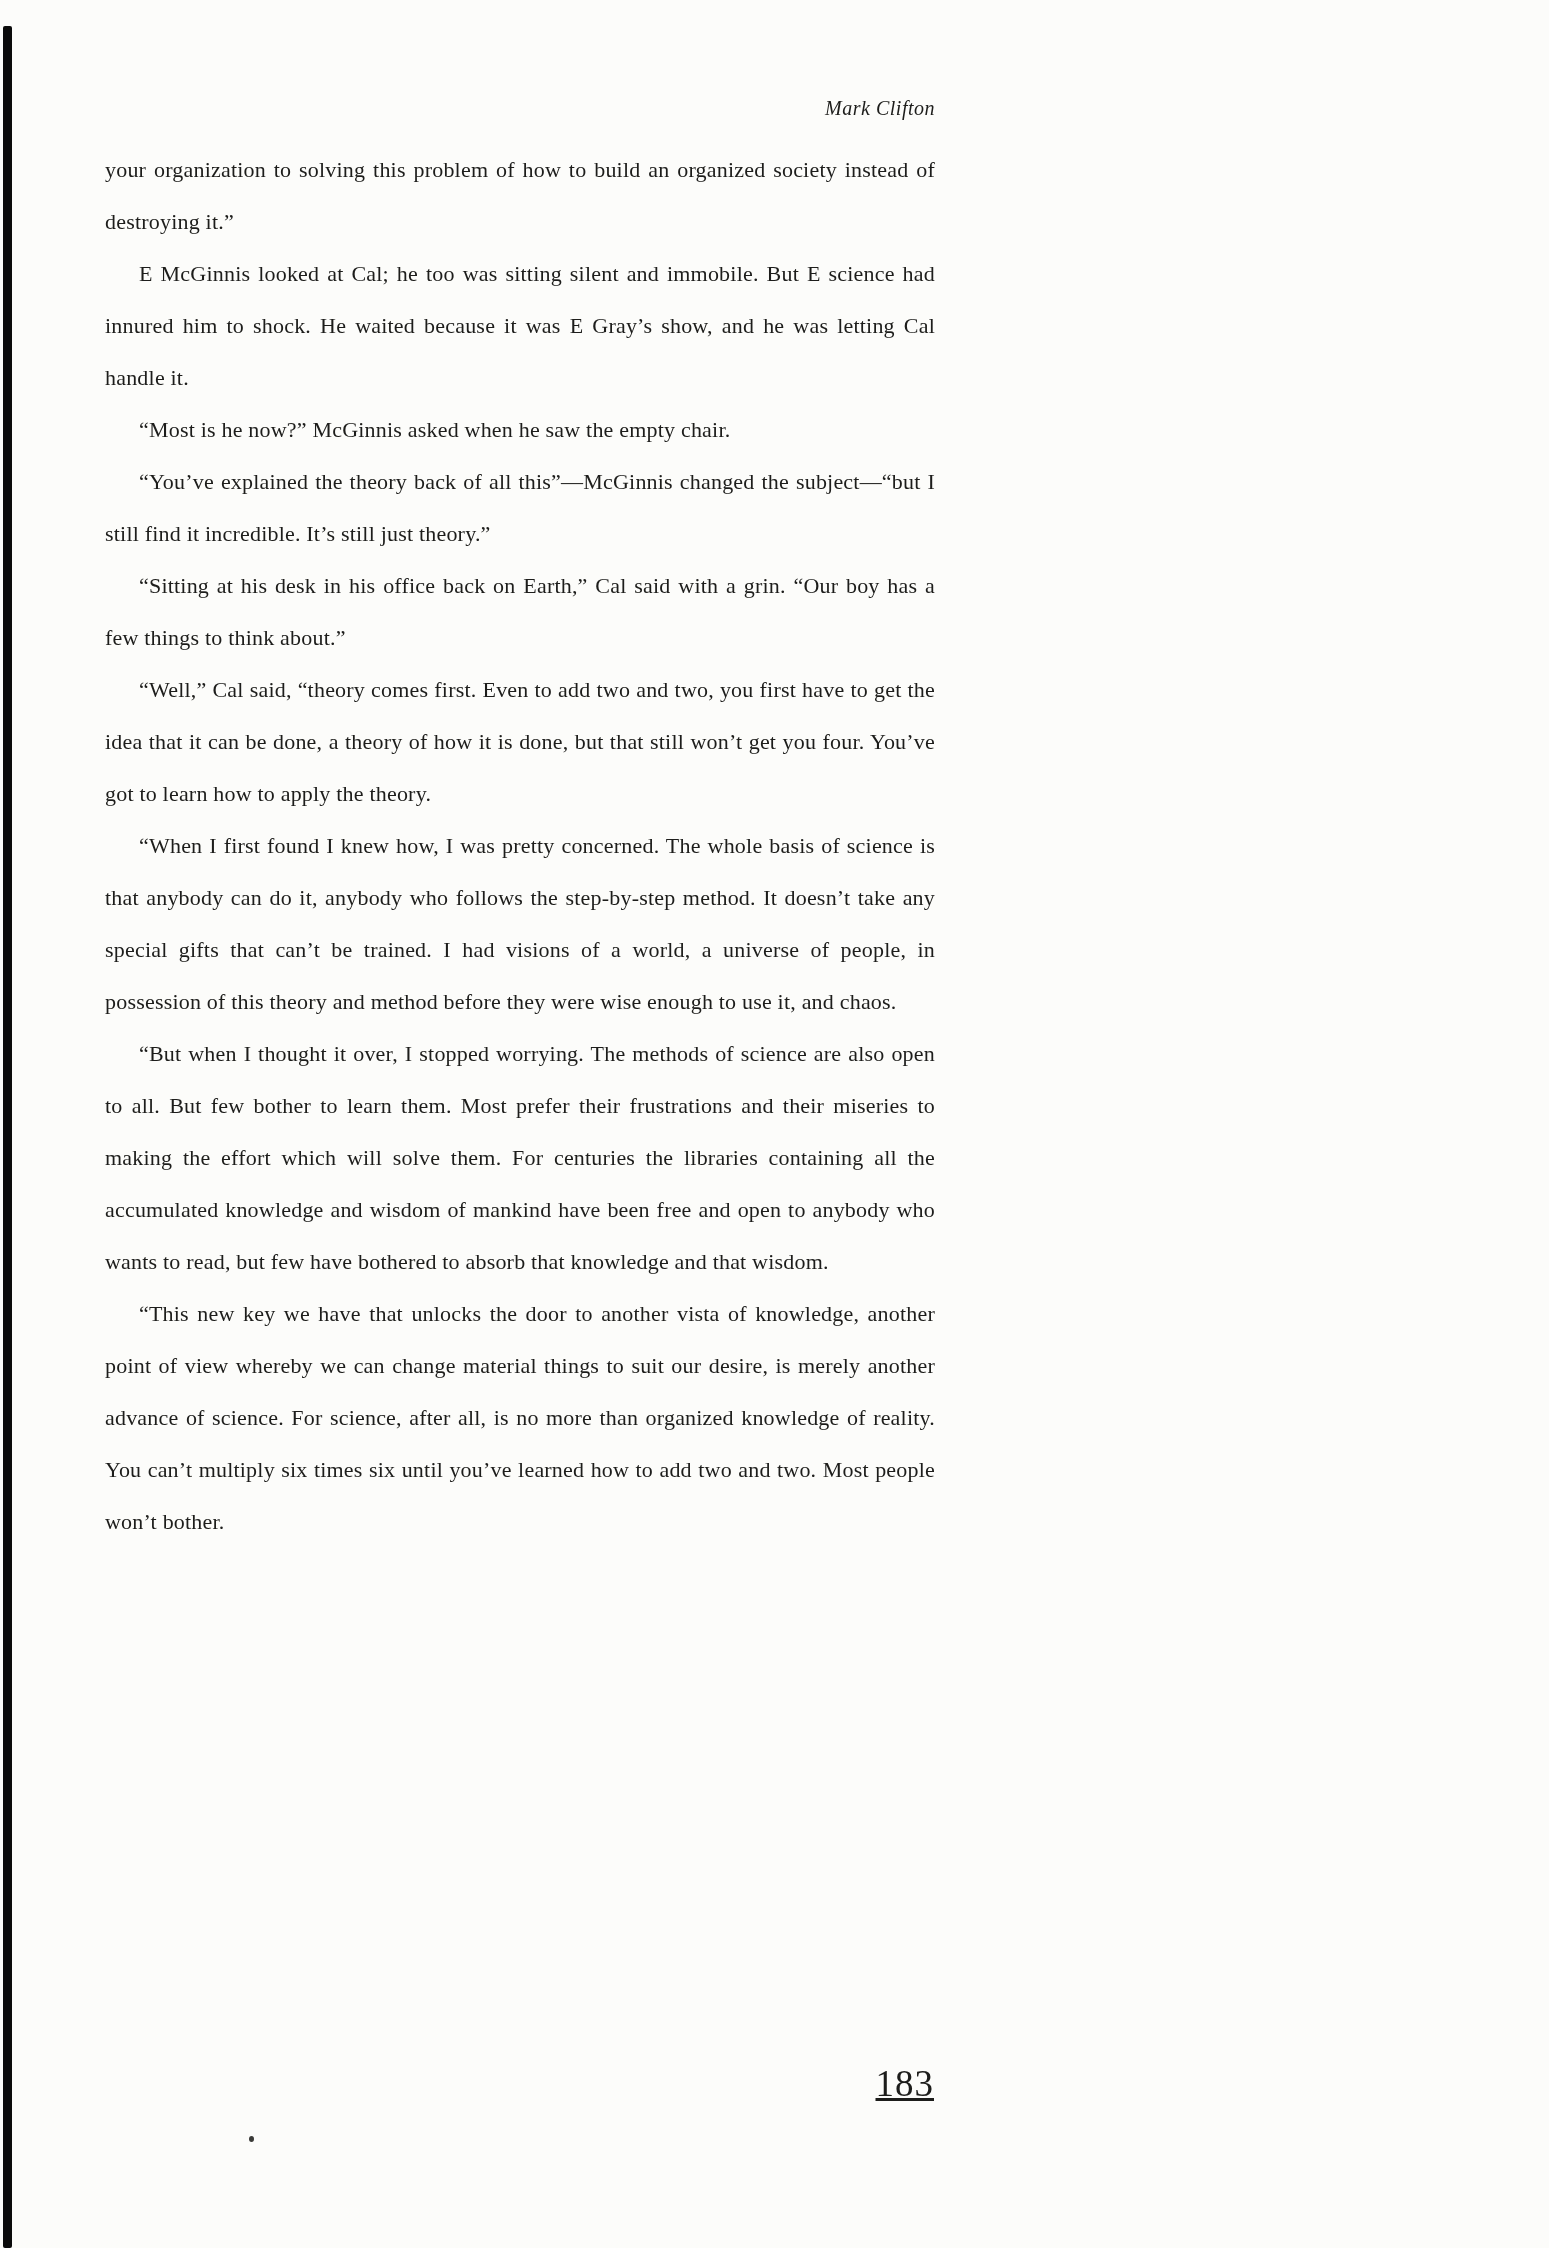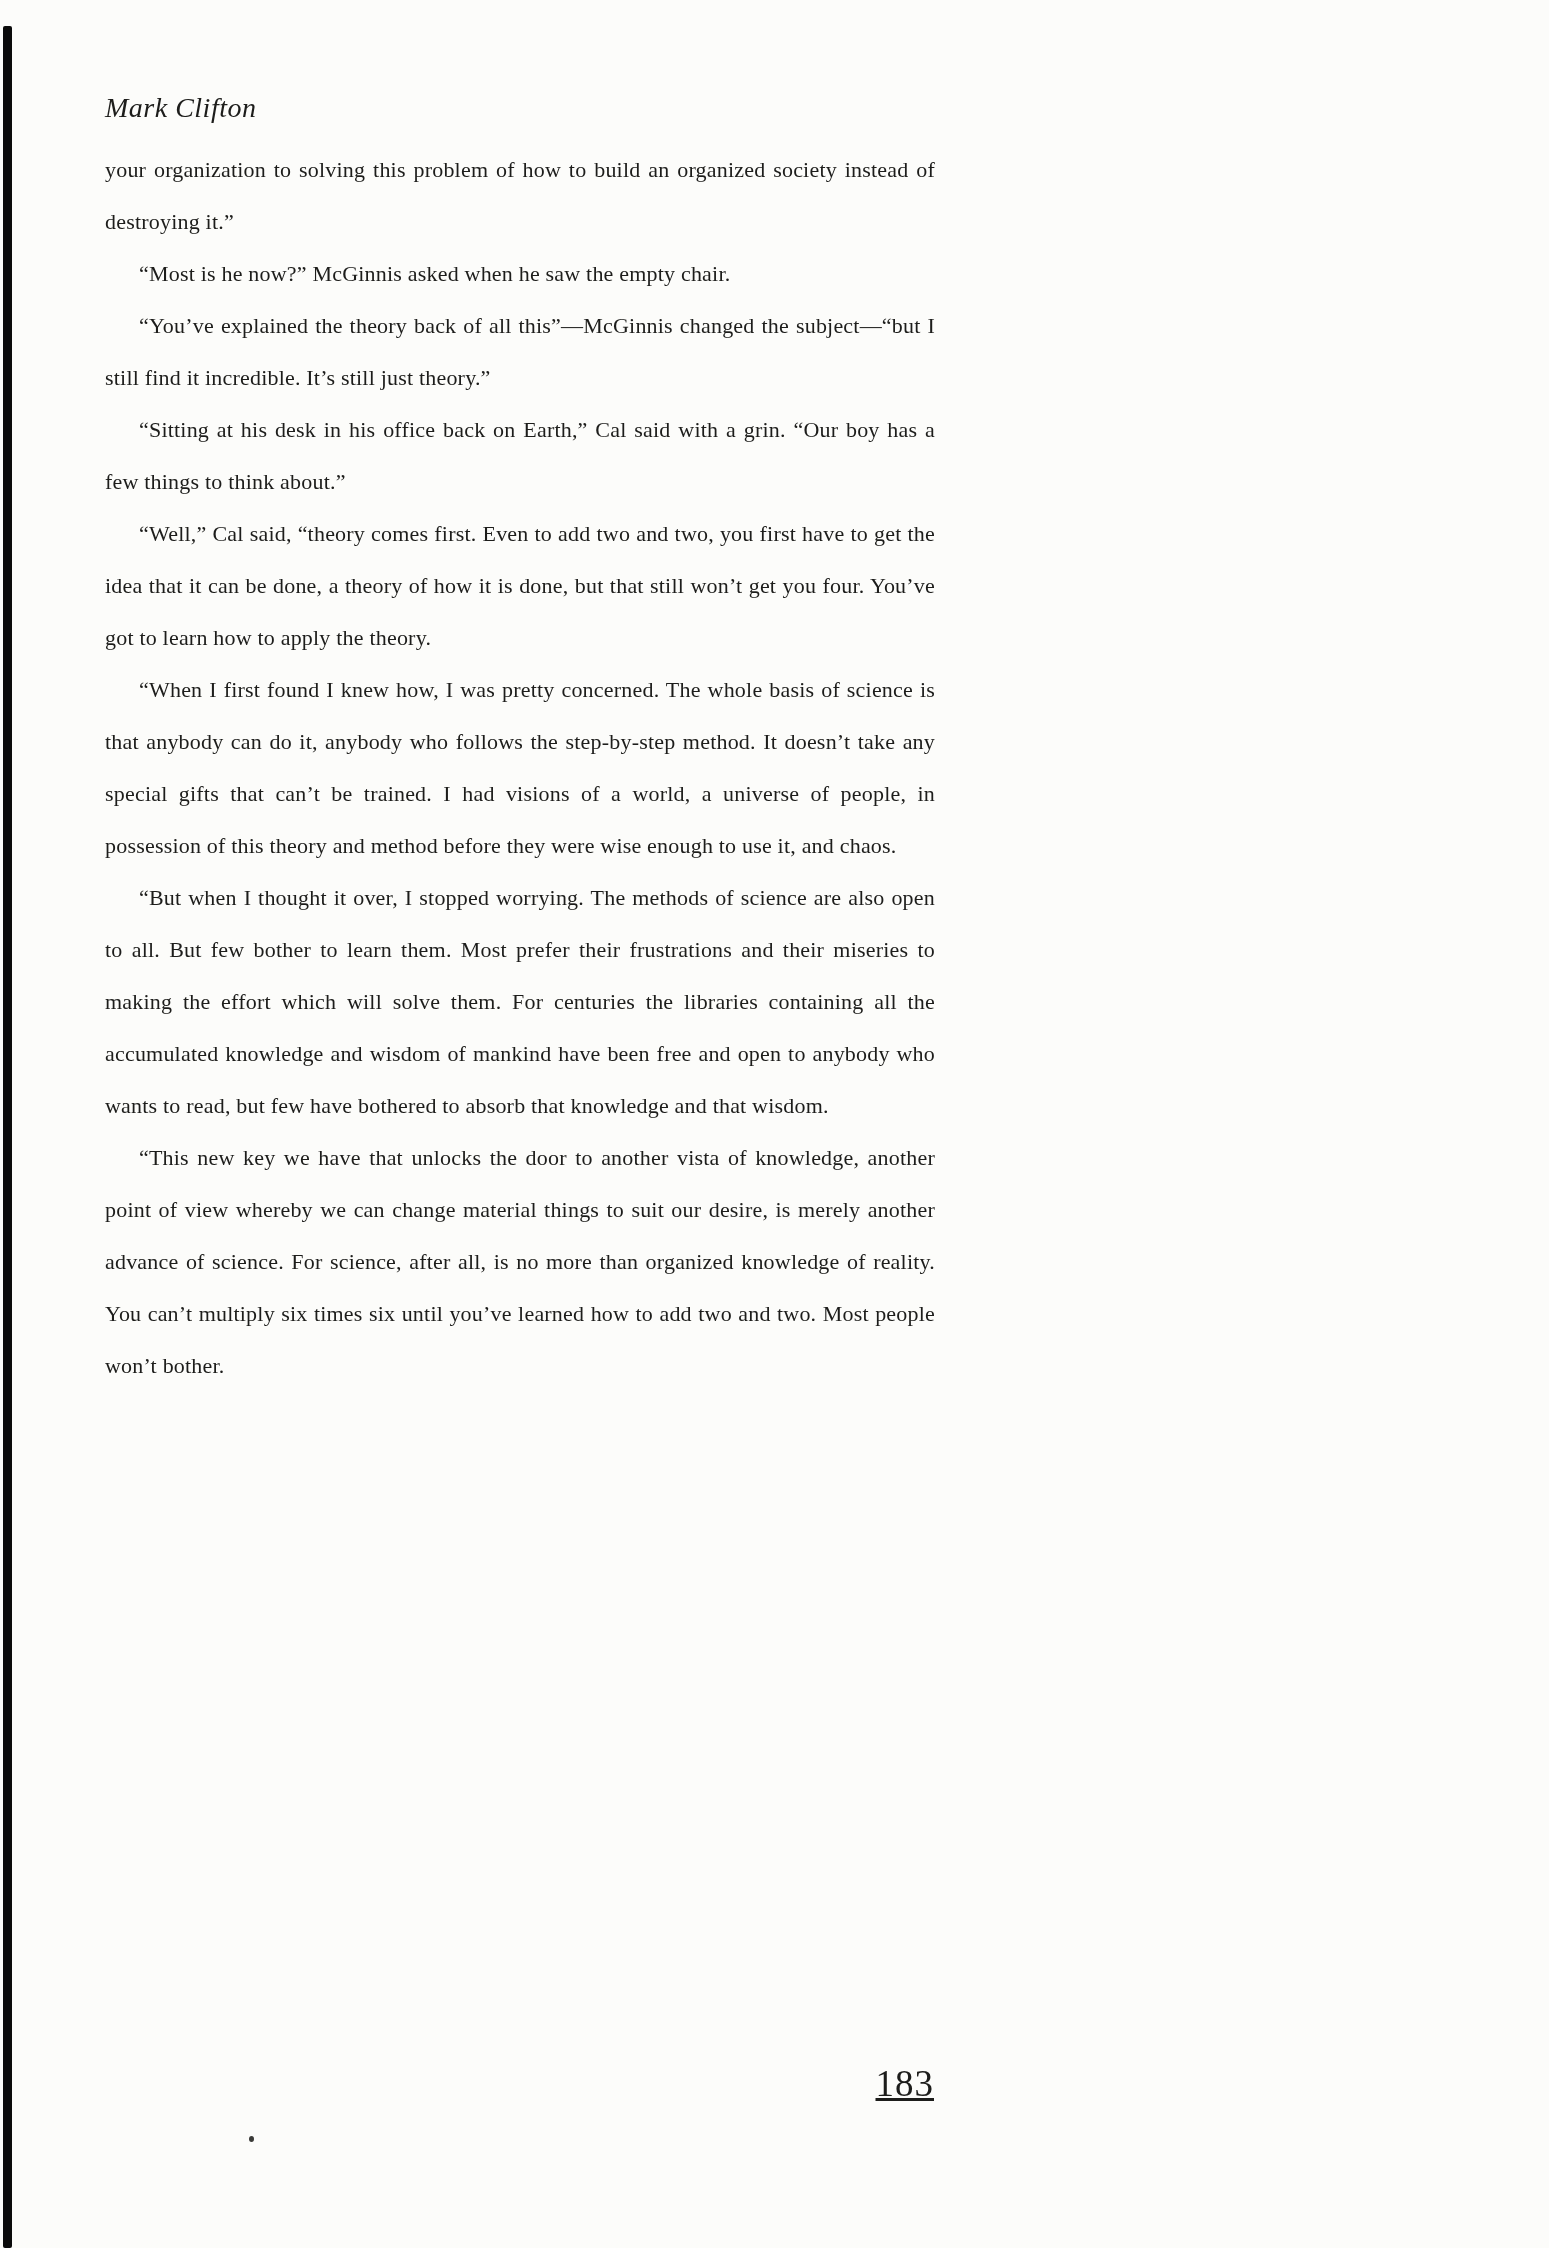--- a/index.html
+++ b/index.html
@@ -32,22 +32,23 @@
     border-radius: 2px;
   }
   .content {
     position: absolute;
     left: 105px;
     top: 90px;
     width: 830px;
   }
   .running-header {
     font-style: italic;
-    font-size: 28px;
+    font-size: 20px;
     line-height: 36px;
+    text-align: right;
     letter-spacing: 0.5px;
     margin-bottom: 18px;
   }
   .text-block {
     font-size: 22px;
     line-height: 52px;
     text-align: justify;
     letter-spacing: 0.2px;
   }
   .text-block p {
@@ -80,20 +81,21 @@
 <div class="page">
 
   <div class="binding-line"></div>
 
   <div class="content">
     <div class="running-header">Mark Clifton</div>
 
     <div class="text-block">
 
     <p>your organization to solving this problem of how to build an organized society instead of destroying it.”</p>
+        <p class="indent">E McGinnis looked at Cal; he too was sitting silent and immobile. But E science had innured him to shock. He waited because it was E Gray’s show, and he was letting Cal handle it.</p>
         <p class="indent">“Most is he now?” McGinnis asked when he saw the empty chair.</p>
         <p class="indent">“You’ve explained the theory back of all this”—McGinnis changed the subject—“but I still find it incredible. It’s still just theory.”</p>
         <p class="indent">“Sitting at his desk in his office back on Earth,” Cal said with a grin. “Our boy has a few things to think about.”</p>
         <p class="indent">“Well,” Cal said, “theory comes first. Even to add two and two, you first have to get the idea that it can be done, a theory of how it is done, but that still won’t get you four. You’ve got to learn how to apply the theory.</p>
         <p class="indent">“When I first found I knew how, I was pretty concerned. The whole basis of science is that anybody can do it, anybody who follows the step-by-step method. It doesn’t take any special gifts that can’t be trained. I had visions of a world, a universe of people, in possession of this theory and method before they were wise enough to use it, and chaos.</p>
         <p class="indent">“But when I thought it over, I stopped worrying. The methods of science are also open to all. But few bother to learn them. Most prefer their frustrations and their miseries to making the effort which will solve them. For centuries the libraries containing all the accumulated knowledge and wisdom of mankind have been free and open to anybody who wants to read, but few have bothered to absorb that knowledge and that wisdom.</p>
         <p class="indent">“This new key we have that unlocks the door to another vista of knowledge, another point of view whereby we can change material things to suit our desire, is merely another advance of science. For science, after all, is no more than organized knowledge of reality. You can’t multiply six times six until you’ve learned how to add two and two. Most people won’t bother.</p>
       </div>
   </div>
 

